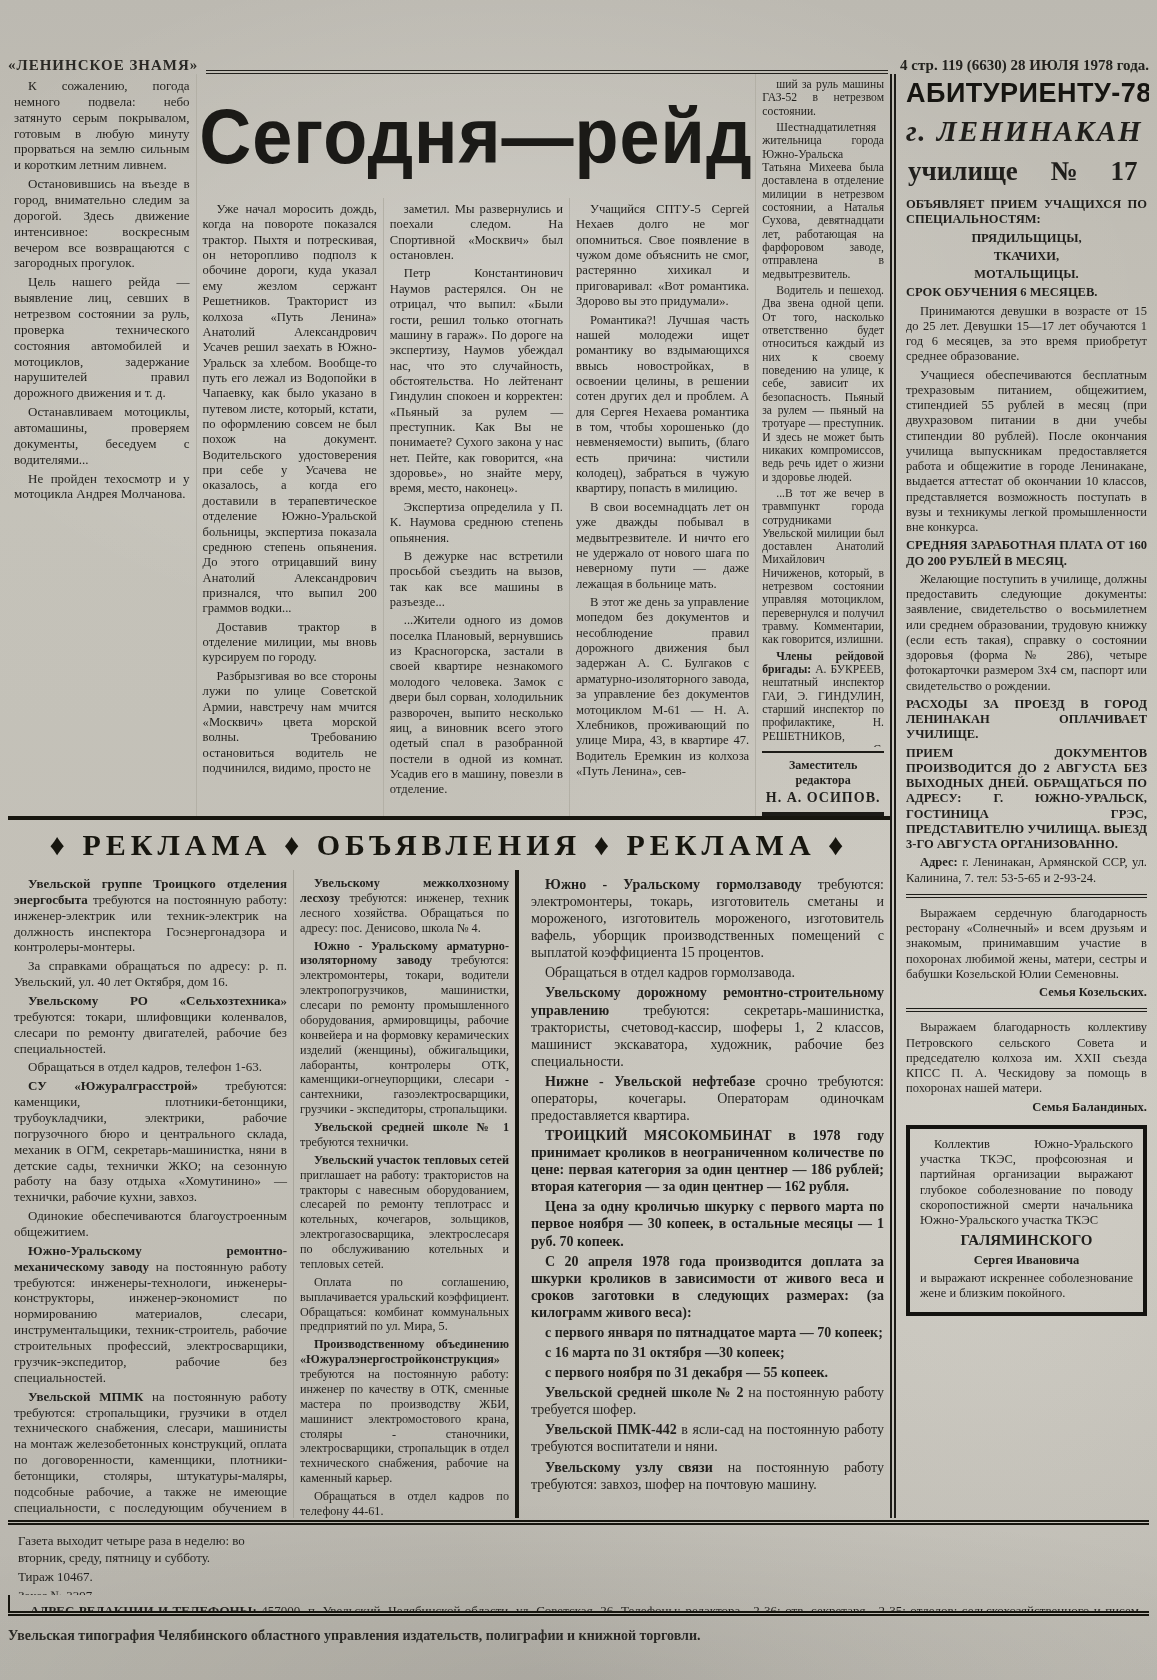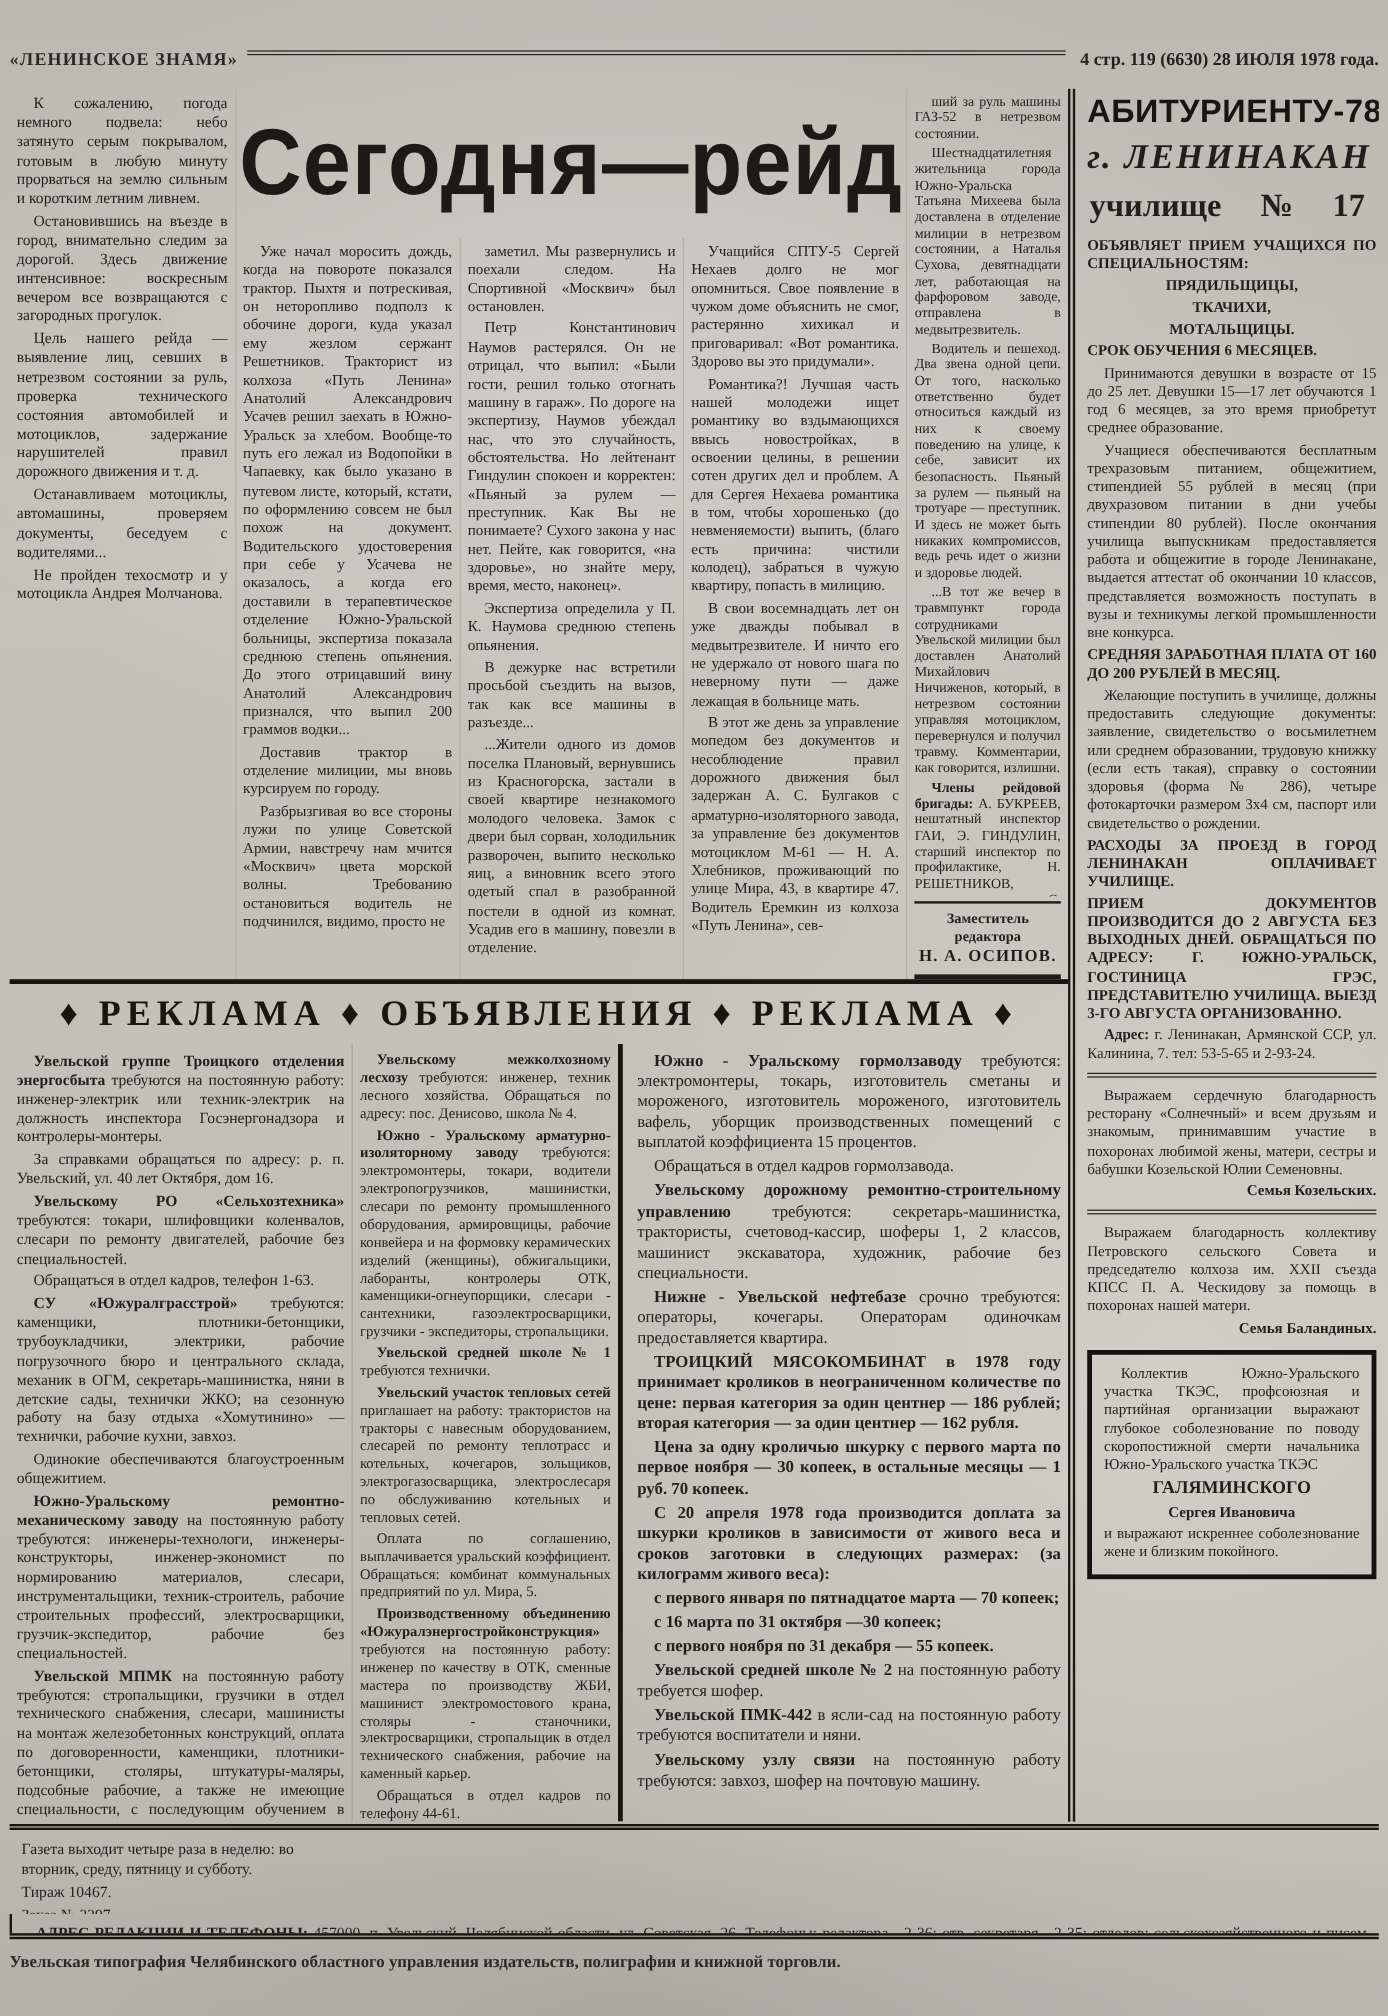--- a/index.html
+++ b/index.html
@@ -7,21 +7,21 @@
     background:#b4b1a8;
     font-family:"Liberation Serif","DejaVu Serif",serif;color:#201f1c;}
   .page{position:relative;width:1157px;height:1680px;overflow:hidden;box-sizing:border-box;
     padding:42px 8px 0 8px;
     background:
       radial-gradient(ellipse 900px 500px at 45% 18%, rgba(255,255,255,.22), rgba(255,255,255,0) 70%),
       radial-gradient(ellipse 700px 900px at 85% 70%, rgba(255,255,255,.10), rgba(0,0,0,.05) 85%),
       radial-gradient(ellipse 1400px 300px at 50% 100%, rgba(0,0,0,.08), rgba(0,0,0,0) 60%),
       linear-gradient(180deg,#c6c3ba 0%,#cfccc3 30%,#ccc9c0 70%,#c2bfb6 100%);}
   
-  .masthead{display:flex;align-items:flex-start;height:32px;}
+  .masthead{display:flex;align-items:flex-end;height:32px;}
   .nameplate{font-weight:bold;font-size:15px;letter-spacing:1px;white-space:nowrap;color:#2a2925;}
   .mast-rule{flex:1;height:0;border-top:4px double #23221e;margin:0 12px 0 8px;}
   .issue-info{font-weight:bold;font-size:15px;white-space:nowrap;color:#23221e;}
   
   .mainrow{display:flex;height:1444px;}
   .left-main{width:882px;display:flex;flex-direction:column;box-sizing:border-box;}
   .aside{flex:1;box-sizing:border-box;border-left:6px double #1d1c18;padding:2px 2px 0 10px;overflow:hidden;}
   
   .article-zone{height:742px;display:flex;overflow:hidden;}
   .acol{box-sizing:border-box;padding:4px 6px 0 6px;overflow:hidden;text-align:justify;}

